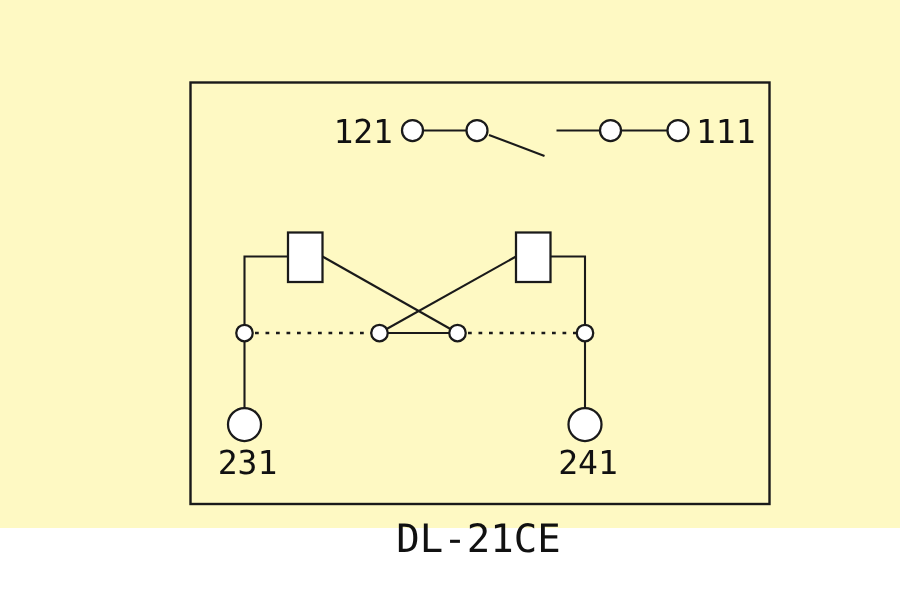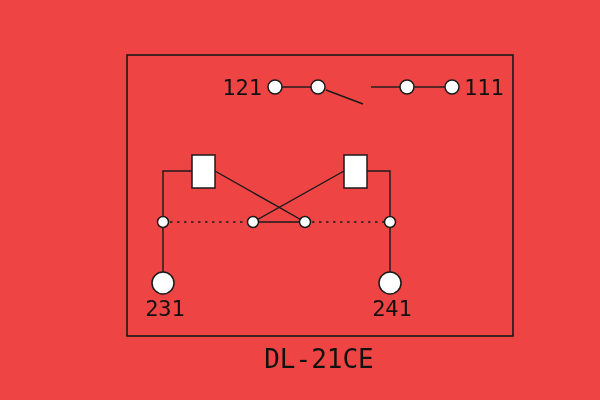--- a/index.html
+++ b/index.html
@@ -6,22 +6,22 @@
     margin: 0;
     padding: 0;
     background: #ffffff;
     width: 600px;
     height: 400px;
     overflow: hidden;
   }
   .stage {
     position: relative;
     width: 600px;
-    height: 400px;
-    background: #ef4444;
+    height: 352px;
+    background: #fef9c3;
     font-family: "DejaVu Sans Mono", monospace;
   }
   svg {
     display: block;
   }
   .wire {
     stroke: #1a1a1a;
     stroke-width: 1.4;
     fill: none;
   }

